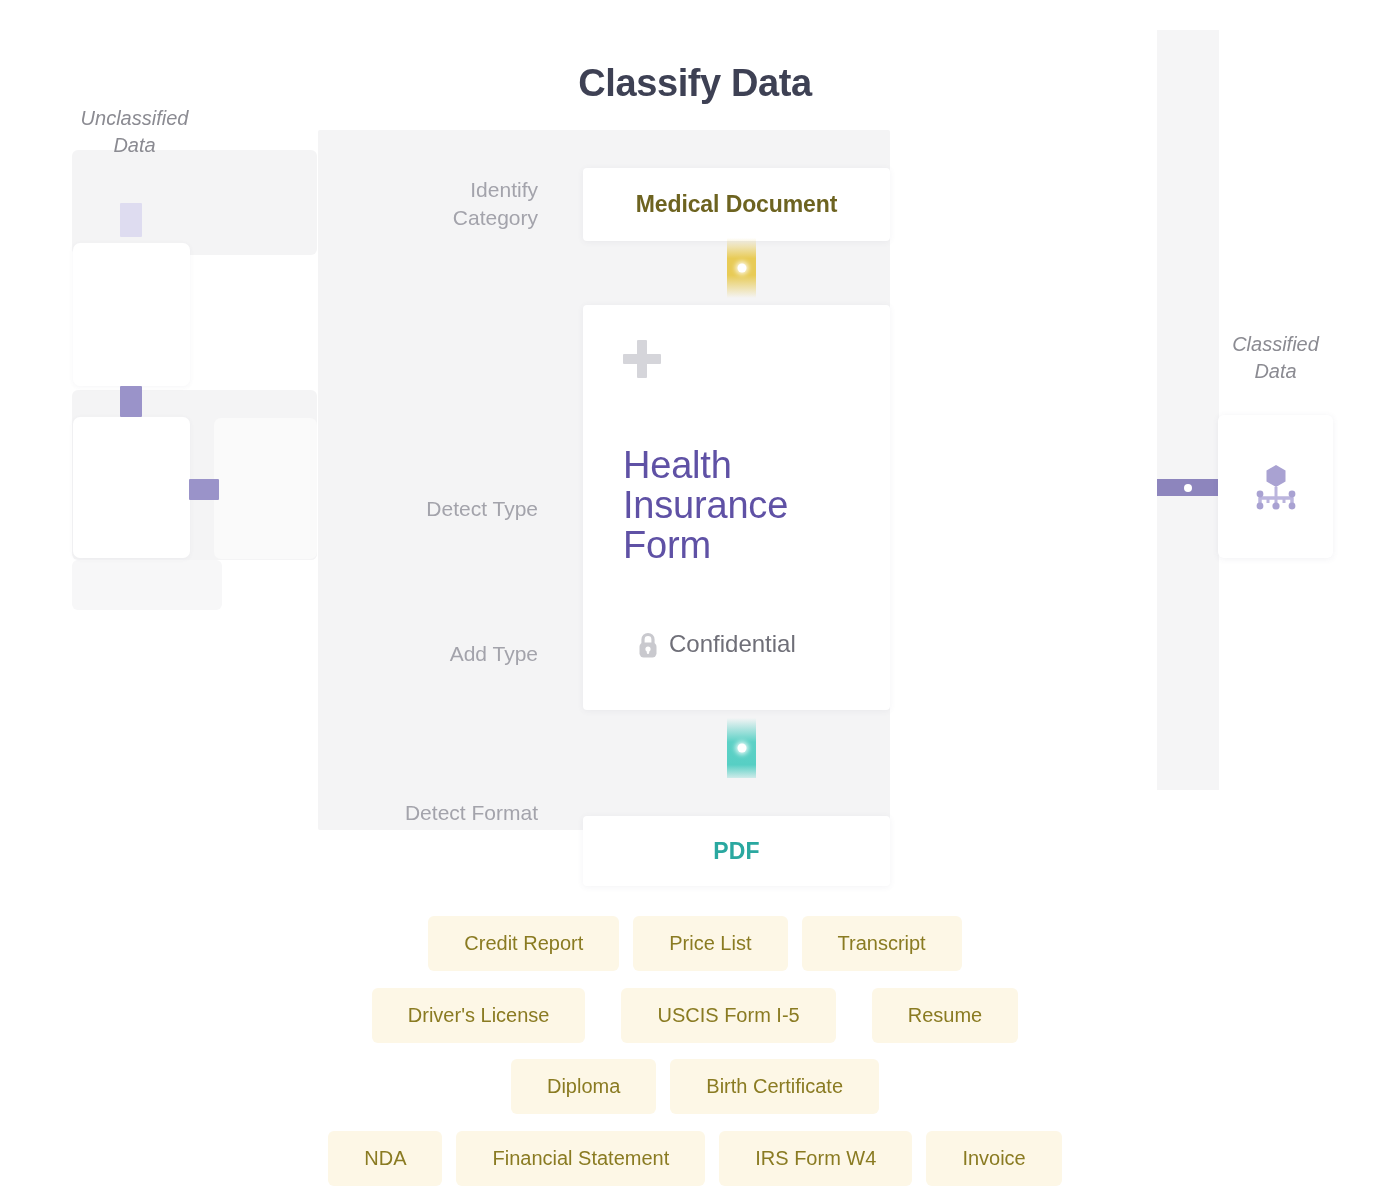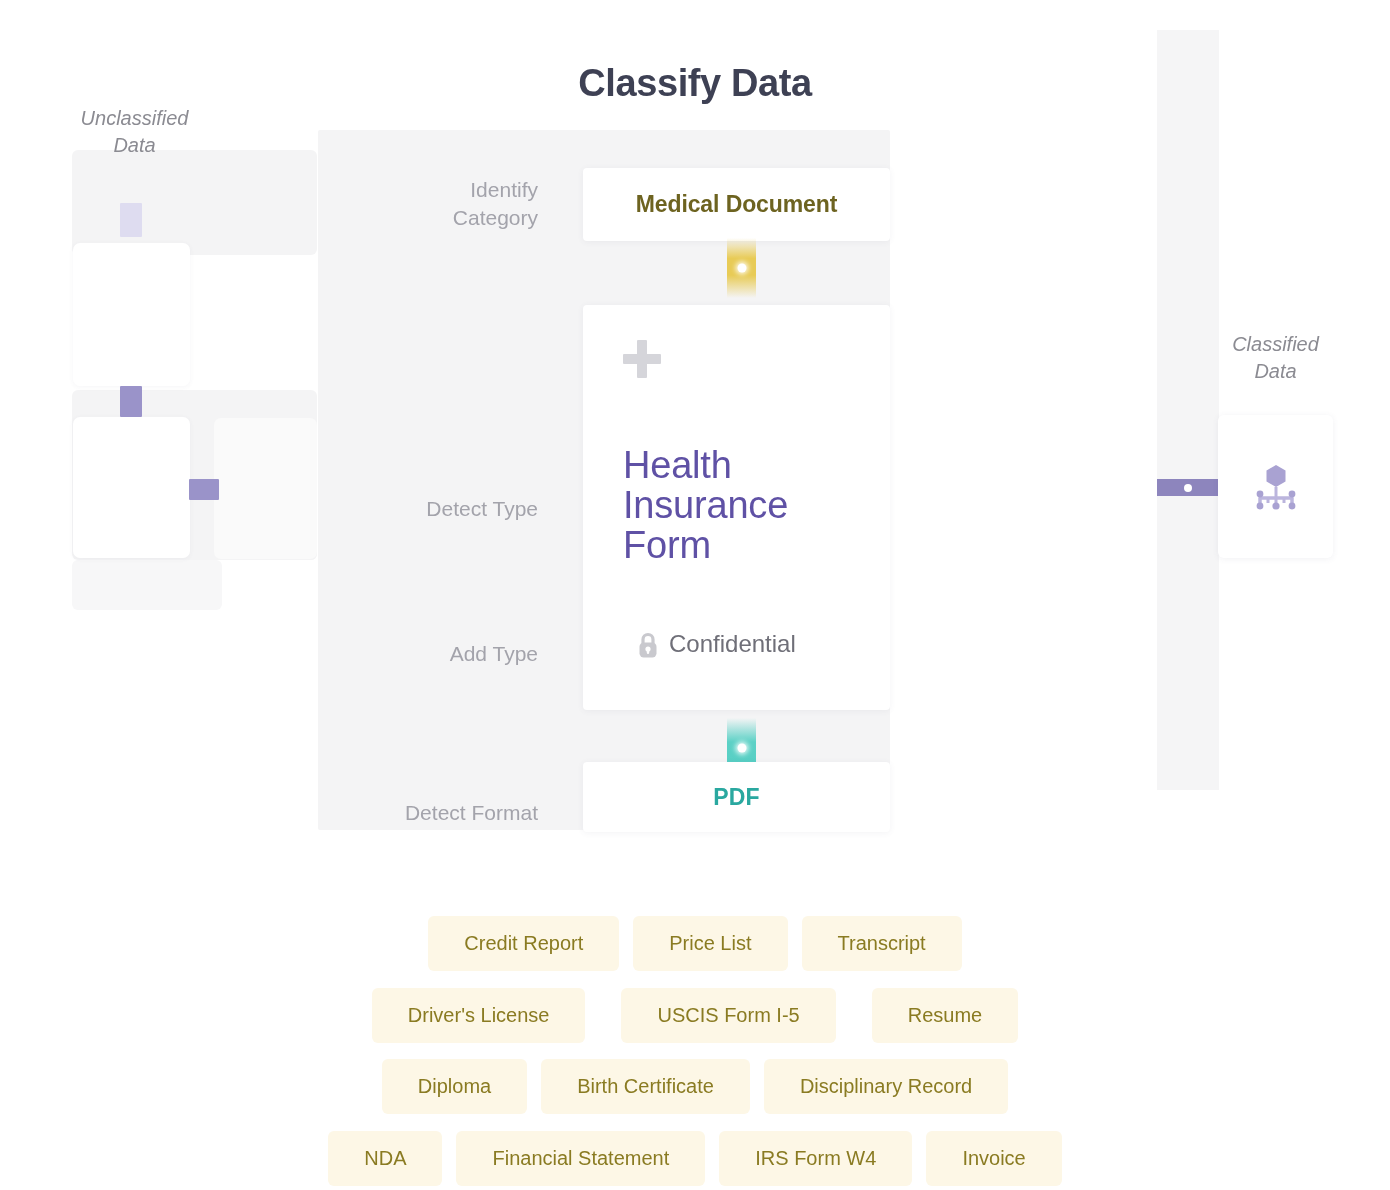--- a/index.html
+++ b/index.html
@@ -89,21 +89,21 @@
     color: #5f51a5; letter-spacing: -0.2px;
   }
 
   #label-row {
     position: absolute; left: 52px; top: 325px;
     display: flex; align-items: flex-start; gap: 8px;
   }
   #lock-icon { width: 26px; height: 30px; flex: none; }
   #label-text { font-size: 24px; color: #6f6f78; font-weight: 400; }
 
-  #format-card { top: 762px; height: 70px; display: flex; align-items: center; justify-content: center; text-align: right; }
+  #format-card { top: 816px; height: 70px; display: flex; align-items: center; justify-content: center; text-align: right; }
   #format-text { font-size: 23px; font-weight: 700; color: #2aa8a0; letter-spacing: 0.2px; }
 
   
   #conn-yellow {
     position: absolute; left: 727px; top: 238px; width: 29px; height: 60px;
     background: linear-gradient(180deg, rgba(233,205,90,0) 0%, #e8cb56 34%, #e8cb56 62%, rgba(233,205,90,0) 100%);
   }
   #conn-teal {
     position: absolute; left: 727px; top: 718px; width: 29px; height: 60px;
     background: linear-gradient(180deg, rgba(93,208,198,0) 0%, #5cd1c6 40%, #57cfc4 78%, rgba(93,208,198,0.25) 100%);
@@ -243,21 +243,20 @@
       <div class="tag">Transcript</div>
     </div>
   <div class="tag-row" id="tag-row-1">
       <div class="tag">Driver's License</div>
       <div class="tag">USCIS Form I-5</div>
       <div class="tag">Resume</div>
     </div>
   <div class="tag-row" id="tag-row-2">
       <div class="tag">Diploma</div>
       <div class="tag">Birth Certificate</div>
-      <div class="tag">Disciplinary Record</div>
     </div>
   <div class="tag-row" id="tag-row-3">
       <div class="tag">NDA</div>
       <div class="tag">Financial Statement</div>
       <div class="tag">IRS Form W4</div>
       <div class="tag">Invoice</div>
     </div>
 
 </div>
 

